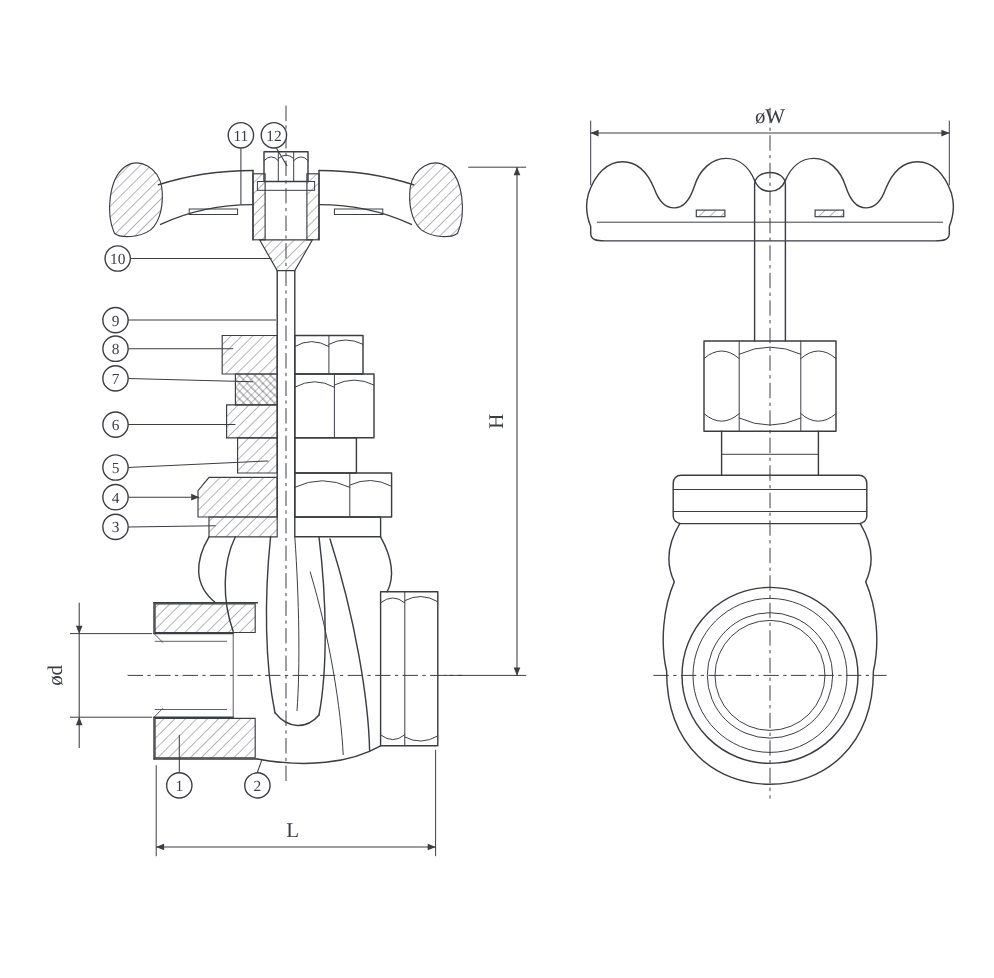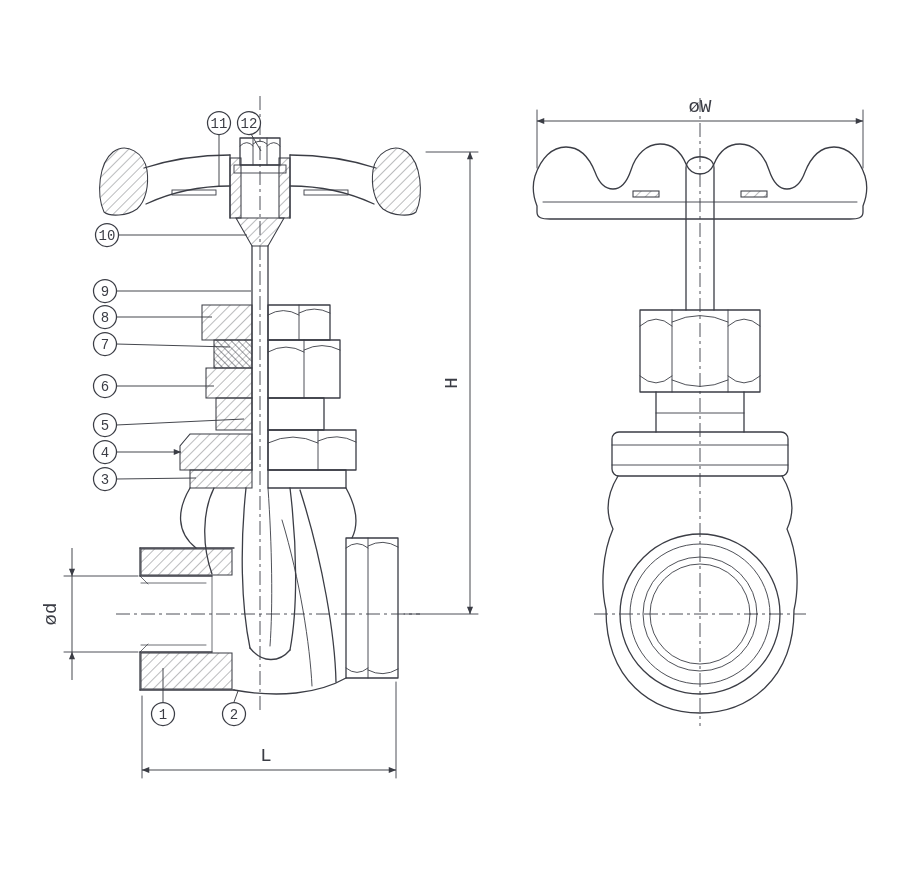--- a/index.html
+++ b/index.html
@@ -1,17 +1,17 @@
 <!DOCTYPE html>
 <html><head>
 <meta charset="utf-8">
 <style>
   html,body{margin:0;padding:0;background:#ffffff;}
   .canvas{position:relative;width:880px;height:889px;background:#ffffff;overflow:hidden;
-          font-family:Liberation Mono, monospace;}
+          font-family:Liberation Serif, serif;}
   svg{display:block;}
   .ln{fill:none;stroke:#3b3d45;stroke-width:1.3;stroke-linecap:round;stroke-linejoin:round;}
   .thin{fill:none;stroke:#3b3d45;stroke-width:0.9;stroke-linecap:round;}
   .vthin{fill:none;stroke:#3b3d45;stroke-width:0.75;stroke-linecap:round;}
   .hat{fill:url(#hatch);stroke:#3b3d45;stroke-width:1.05;}
   .xhat{fill:url(#xhatch);stroke:#3b3d45;stroke-width:1.05;}
   .cl{fill:none;stroke:#3b3d45;stroke-width:0.9;stroke-dasharray:14 4 3 4;}
   .dim{fill:none;stroke:#3b3d45;stroke-width:0.95;}
   .callout{fill:#ffffff;stroke:#3b3d45;stroke-width:1.25;}
   text{fill:#3b3d45;}

